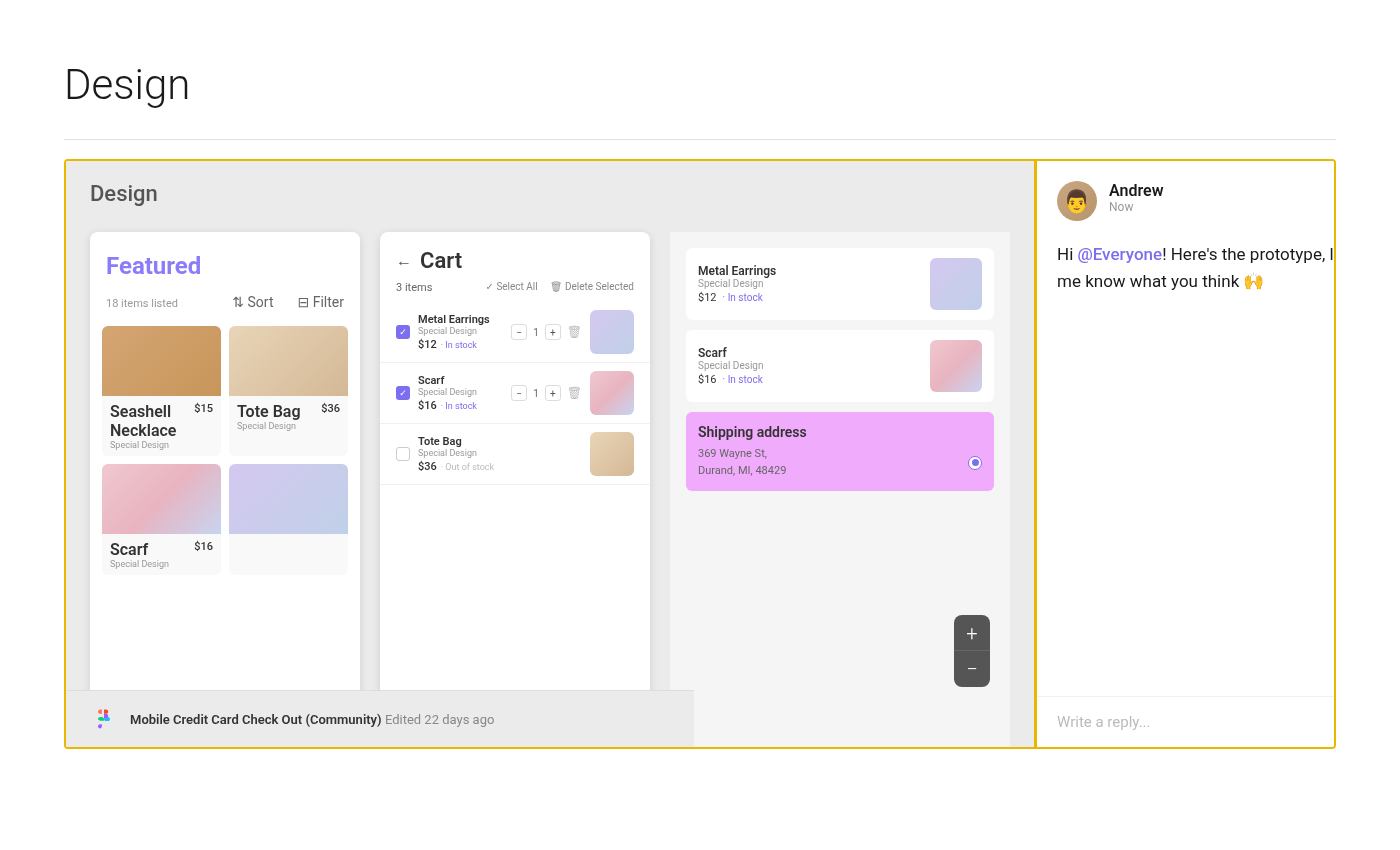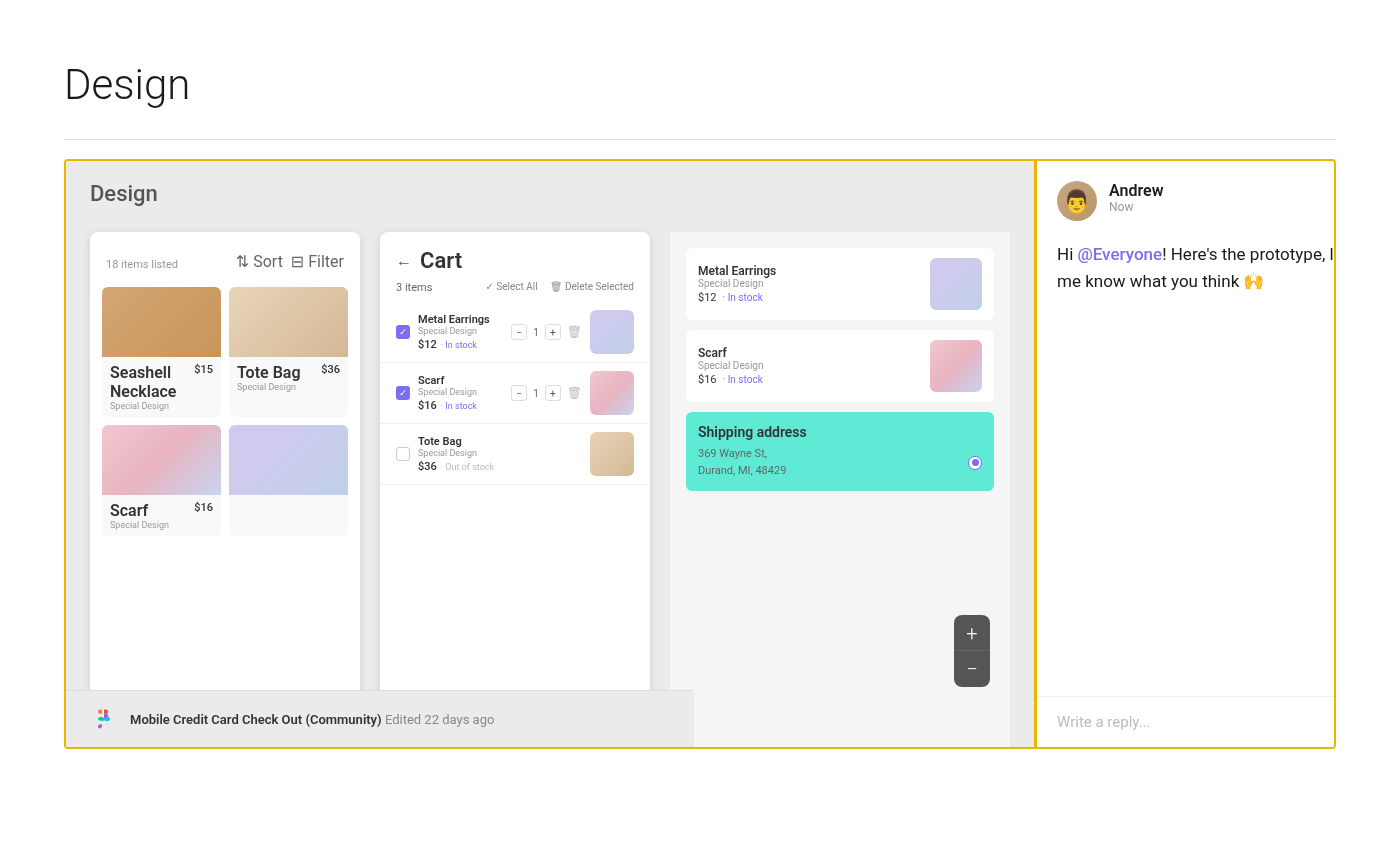--- a/index.html
+++ b/index.html
@@ -60,23 +60,24 @@
     .frame-featured-subtitle {
       font-size: 11px;
       color: #999;
       display: flex;
       justify-content: space-between;
       align-items: flex-end;
     }
 
     .frame-filter-row {
       display: flex;
-      gap: 8px;
-      font-size: 16px;
+      gap: 24px;
+      font-size: 14px;
       color: #666;
+      margin-top: 8px;
     }
 
     .frame-products {
       padding: 8px 12px;
       display: grid;
       grid-template-columns: 1fr 1fr;
       gap: 8px;
     }
 
     .product-item {
@@ -324,21 +325,21 @@
     .peek-img {
       width: 52px;
       height: 52px;
       border-radius: 6px;
     }
 
     .peek-img-earrings { background: linear-gradient(135deg, #d4c8f0, #c0d0e8); }
     .peek-img-scarf { background: linear-gradient(135deg, #f0c8d0, #e8b4c0, #c8d4f0); }
 
     .shipping-box {
-      background: #5eead4;
+      background: #f0abfc;
       border-radius: 6px;
       padding: 12px;
       margin-bottom: 10px;
     }
 
     .shipping-title {
       font-size: 14px;
       font-weight: 600;
       color: #333;
       margin-bottom: 6px;
@@ -558,20 +559,21 @@
 
   <div class="content-area">
 
     <div class="figma-preview-panel">
       <div class="figma-label">Design</div>
 
       <div class="figma-frames-row">
 
         <div class="mobile-frame">
           <div class="frame-featured-header">
+            <div class="frame-featured-title">Featured</div>
             <div class="frame-featured-subtitle">
               <span>18 items listed</span>
               <div class="frame-filter-row">
                 <span>⇅ <span>Sort</span></span>
                 <span>⊟ <span>Filter</span></span>
               </div>
             </div>
           </div>
           <div class="frame-products">
 

